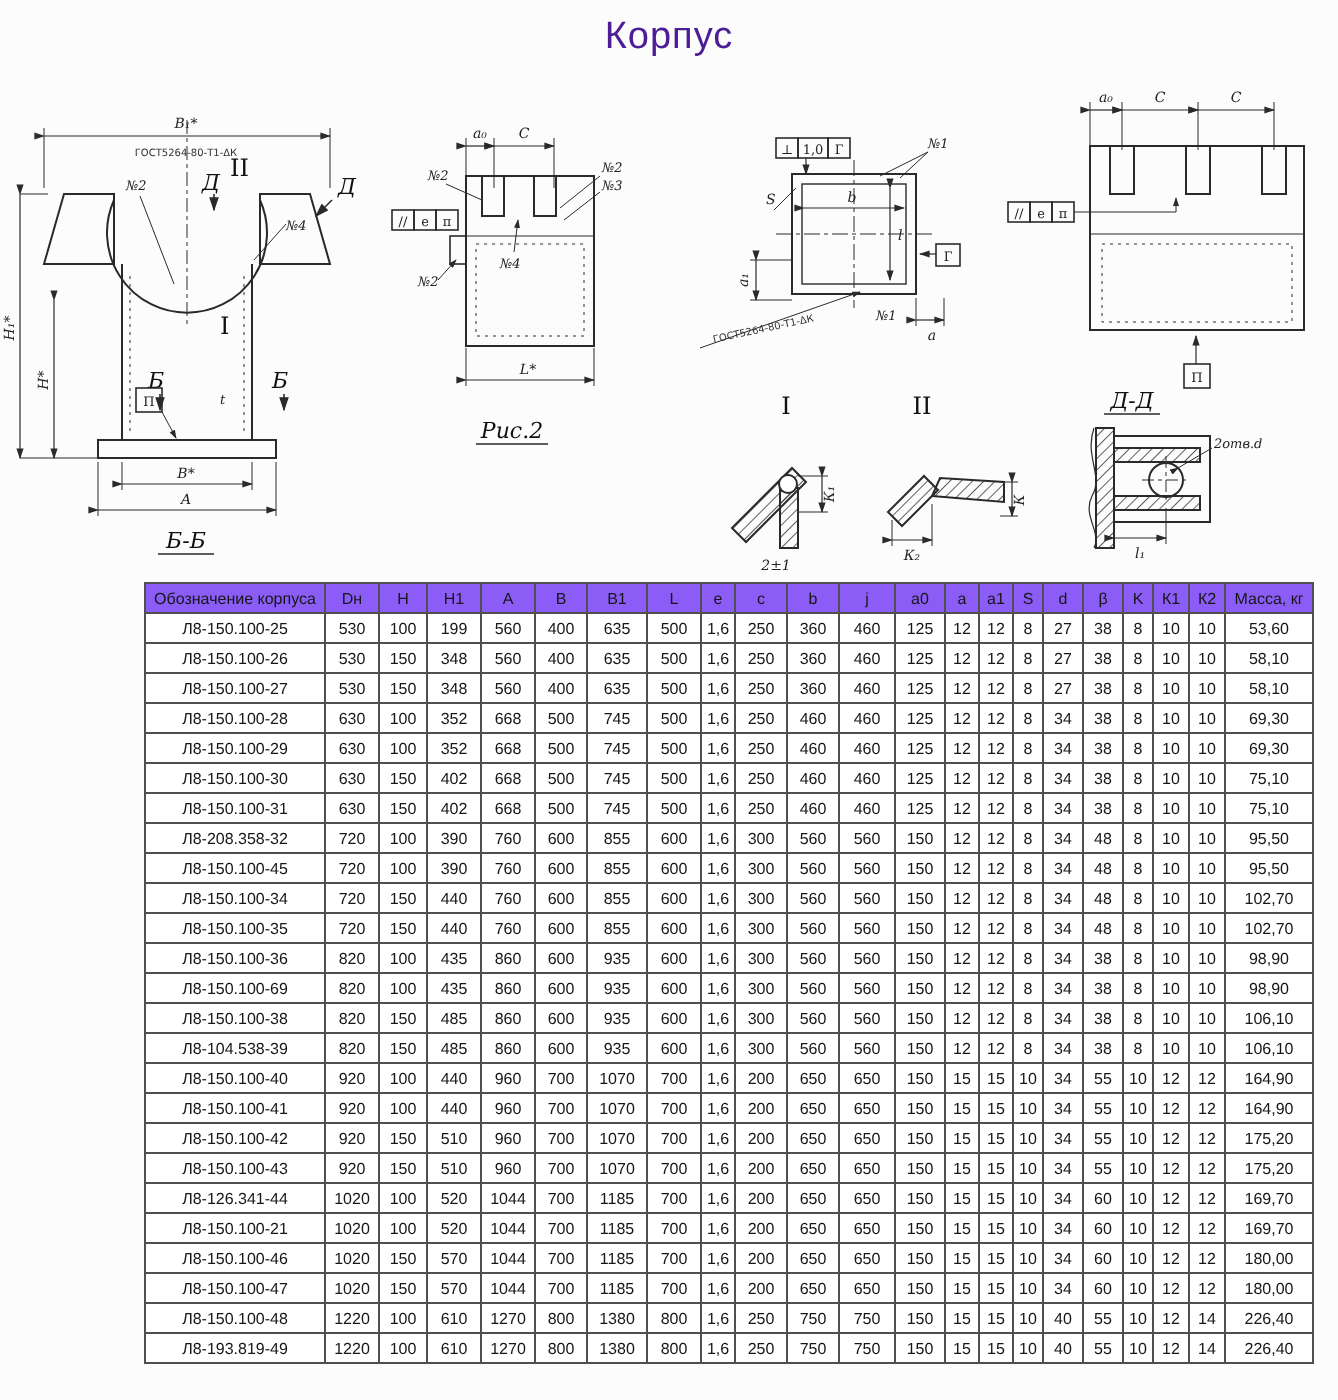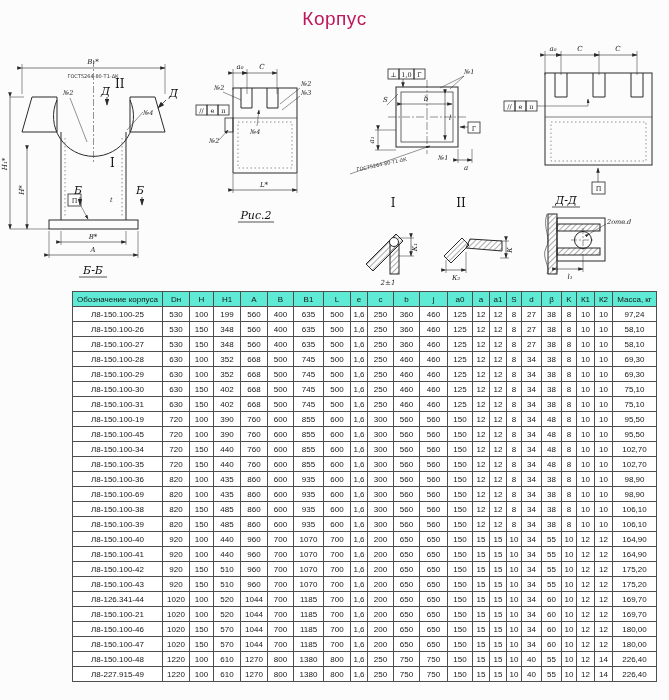--- a/index.html
+++ b/index.html
@@ -3,21 +3,21 @@
 <meta charset="utf-8">
 <style>
   html,body{margin:0;padding:0;}
   body{
     width:669px;height:700px;position:relative;overflow:hidden;
     background:#fcfcfc;color:#1d1d1d;
     font-family:"Liberation Sans",sans-serif;
   }
   .page-title{
     position:absolute;top:8px;left:0;width:669px;text-align:center;
-    font-size:19px;letter-spacing:.5px;color:#be185d;
+    font-size:19px;letter-spacing:.5px;color:#4c1d95;
     font-family:"Liberation Sans",sans-serif;
   }
   #drawings{position:absolute;top:42px;left:0;}
   
   .dim{font:italic 7px "DejaVu Serif",serif;fill:#222;}
   .lbl{font:italic 6.5px "DejaVu Serif",serif;fill:#222;}
   .cap{font:italic 11px "DejaVu Serif",serif;fill:#111;}
   .rom{font:12px "DejaVu Serif",serif;fill:#111;}
   .tiny{font:5px "DejaVu Sans",sans-serif;fill:#333;}
   .boxt{font:6.5px "DejaVu Serif",serif;fill:#222;}
@@ -26,21 +26,21 @@
   table.spec{
     border-collapse:collapse;table-layout:fixed;width:584px;
     font:8px "Liberation Sans",sans-serif;color:#161616;
     border:1.5px solid #333;background:#fff;
   }
   table.spec th,table.spec td{
     border:1px solid #4f4f4f;text-align:center;vertical-align:middle;
     padding:0;height:14px;overflow:hidden;white-space:nowrap;
     font-weight:normal;
   }
-  table.spec th{background:#5eead4;}
+  table.spec th{background:#8b5cf6;}
 </style>
 </head>
 <body>
 
 <div class="page-title">Корпус</div>
 
 <svg id="drawings" width="669" height="248" viewBox="0 0 669 248">
   <defs>
     <marker id="arr" markerWidth="9" markerHeight="6" refX="8" refY="3" orient="auto">
       <path d="M0,0 L9,3 L0,6 Z" fill="#2a2a2a"></path>
@@ -354,21 +354,21 @@
           <td>460</td>
           <td>125</td>
           <td>12</td>
           <td>12</td>
           <td>8</td>
           <td>27</td>
           <td>38</td>
           <td>8</td>
           <td>10</td>
           <td>10</td>
-          <td>97,24</td>
+          <td>53,60</td>
         </tr>
         <tr>
           <td>Л8-150.100-26</td>
           <td>530</td>
           <td>150</td>
           <td>348</td>
           <td>560</td>
           <td>400</td>
           <td>635</td>
           <td>500</td>
@@ -501,21 +501,21 @@
           <td>12</td>
           <td>8</td>
           <td>34</td>
           <td>38</td>
           <td>8</td>
           <td>10</td>
           <td>10</td>
           <td>75,10</td>
         </tr>
         <tr>
-          <td>Л8-150.100-19</td>
+          <td>Л8-208.358-32</td>
           <td>720</td>
           <td>100</td>
           <td>390</td>
           <td>760</td>
           <td>600</td>
           <td>855</td>
           <td>600</td>
           <td>1,6</td>
           <td>300</td>
           <td>560</td>
@@ -669,21 +669,21 @@
           <td>12</td>
           <td>8</td>
           <td>34</td>
           <td>38</td>
           <td>8</td>
           <td>10</td>
           <td>10</td>
           <td>106,10</td>
         </tr>
         <tr>
-          <td>Л8-150.100-39</td>
+          <td>Л8-104.538-39</td>
           <td>820</td>
           <td>150</td>
           <td>485</td>
           <td>860</td>
           <td>600</td>
           <td>935</td>
           <td>600</td>
           <td>1,6</td>
           <td>300</td>
           <td>560</td>
@@ -909,21 +909,21 @@
           <td>15</td>
           <td>10</td>
           <td>40</td>
           <td>55</td>
           <td>10</td>
           <td>12</td>
           <td>14</td>
           <td>226,40</td>
         </tr>
         <tr>
-          <td>Л8-227.915-49</td>
+          <td>Л8-193.819-49</td>
           <td>1220</td>
           <td>100</td>
           <td>610</td>
           <td>1270</td>
           <td>800</td>
           <td>1380</td>
           <td>800</td>
           <td>1,6</td>
           <td>250</td>
           <td>750</td>

